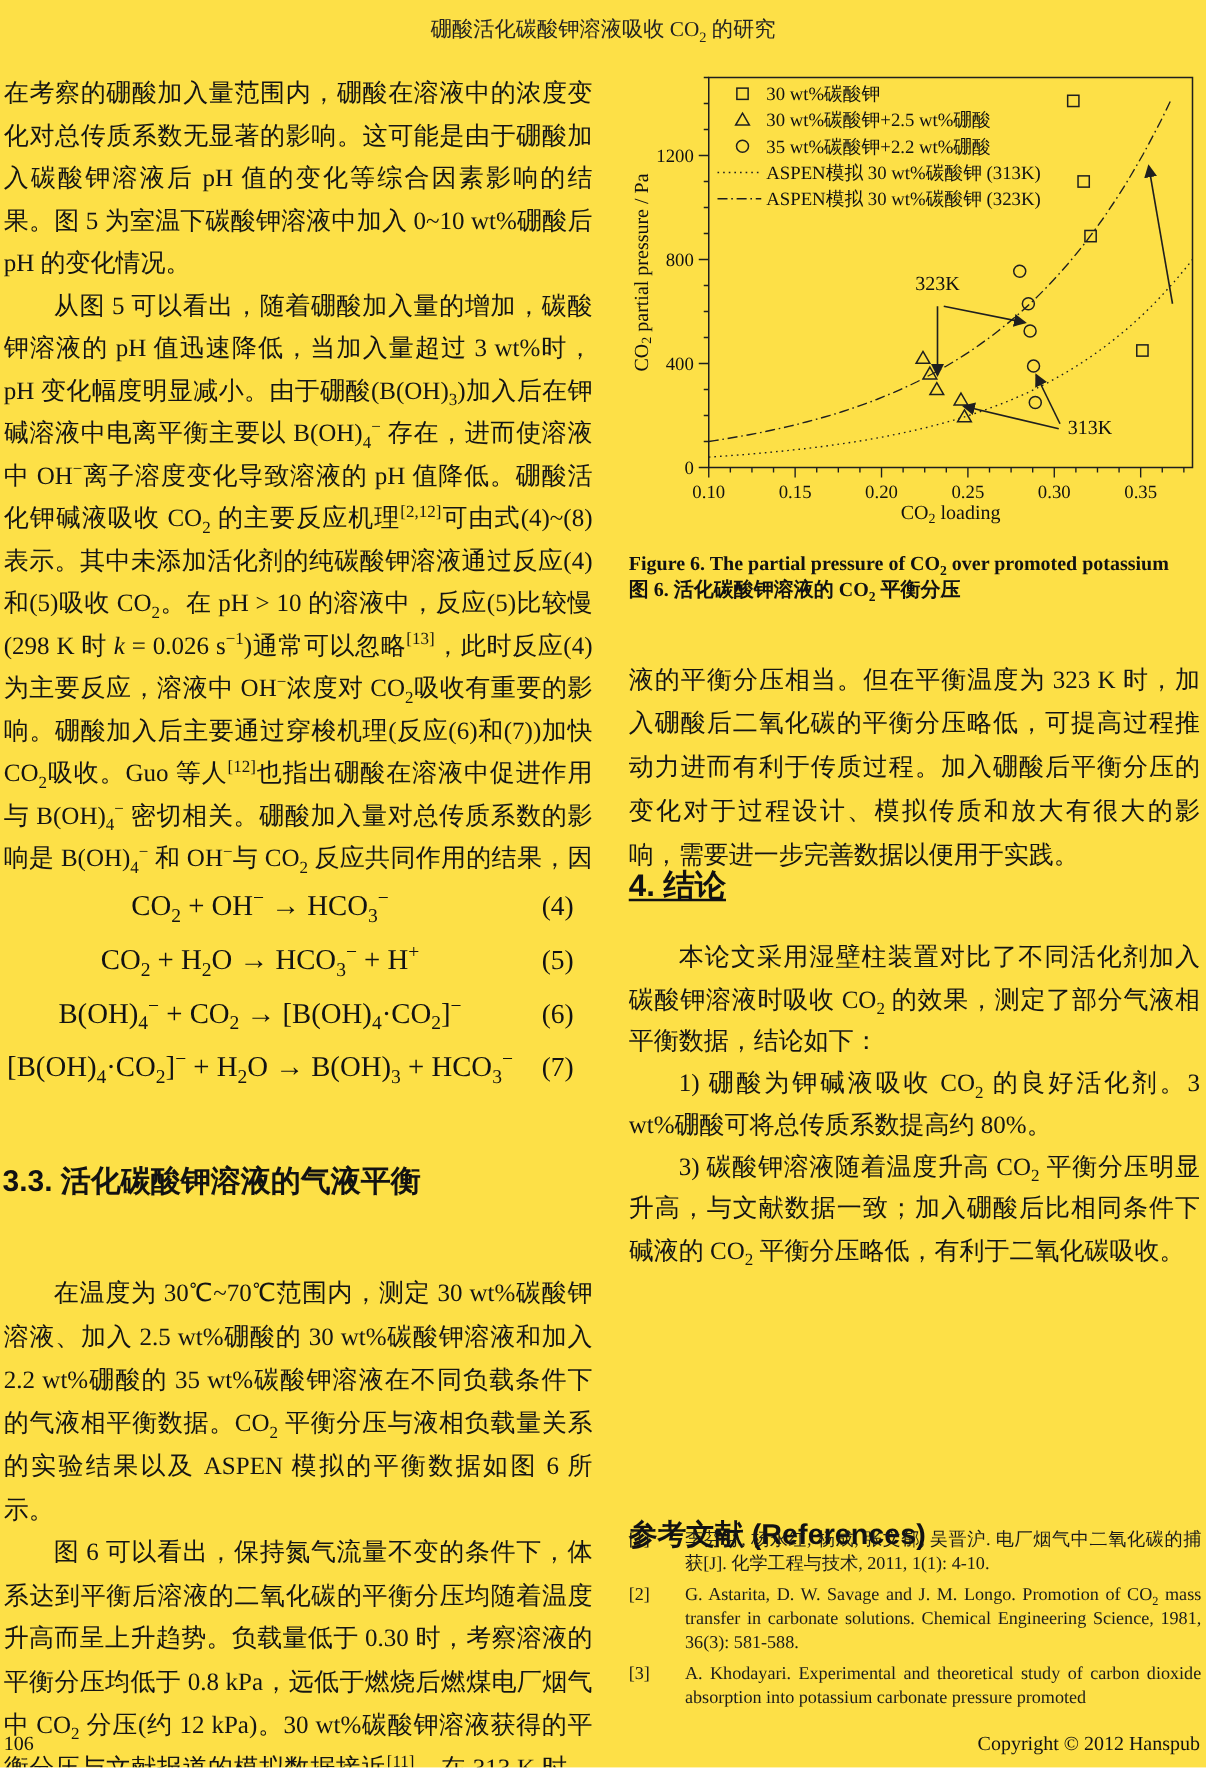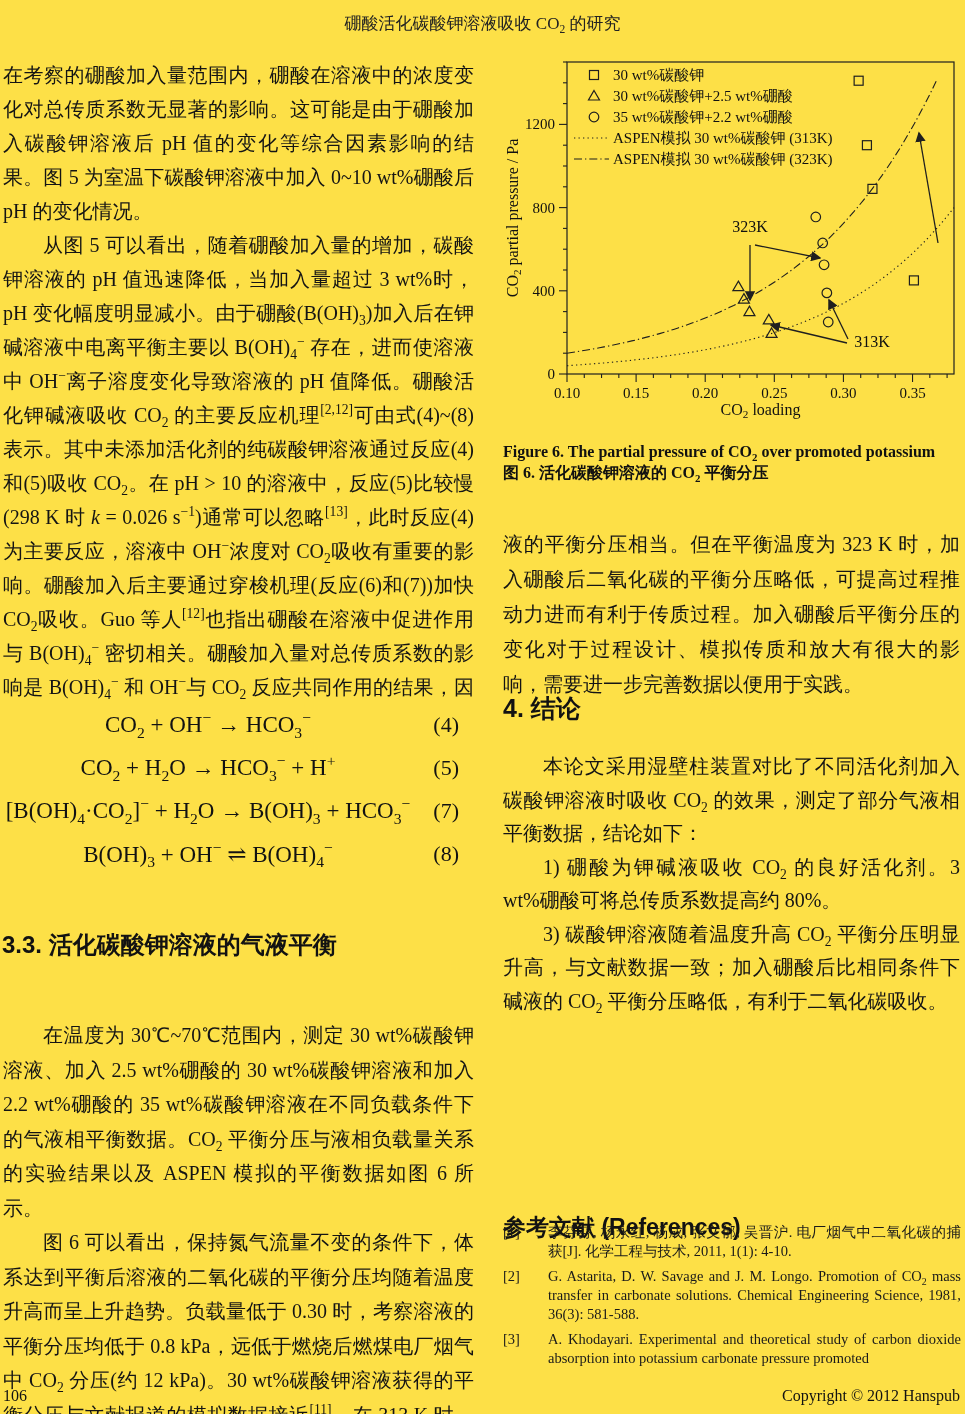--- a/index.html
+++ b/index.html
@@ -21,21 +21,21 @@
   .eq-n{position:absolute;right:2px;top:50%;transform:translateY(-50%);font-size:22px;}
 
   .h-sans{font-family:"Liberation Sans",sans-serif;font-weight:700;margin:0;}
   .h33{position:absolute;left:2px;top:929px;font-size:24px;}
   .p3p4{position:absolute;left:3px;top:974px;width:471px;line-height:34.5px;max-height:424px;overflow:hidden;margin-top:44px;}
 
   .chart-wrap{position:absolute;left:503px;top:55px;width:460px;height:385px;}
   .fig-caption{position:absolute;left:503px;top:441px;width:457px;
                font-weight:700;font-size:16px;line-height:21px;color:#111;}
   .p5{position:absolute;left:503px;top:527px;width:457px;line-height:35px;}
-  .h4{position:absolute;left:503px;top:692px;font-size:25px;}
+  .h4{position:absolute;left:503px;top:692px;font-size:25px;text-decoration:underline;}
   .concl{position:absolute;left:503px;top:750px;width:457px;line-height:33.5px;max-height:405px;overflow:hidden;}
 
   .refs-h{position:absolute;left:503px;top:1178px;font-size:23px;margin-top:34px;}
   .refs{position:absolute;left:503px;top:1223px;width:458px;font-size:14.5px;line-height:19px;color:#1a1a1a;}
   .ref-row{display:flex;margin-bottom:6px;}
   .ref-label{width:45px;flex:none;}
   .ref-text{flex:1;text-align:justify;}
 
   .footer-left{position:absolute;left:3px;top:1387px;font-size:16px;}
   .footer-right{position:absolute;right:5px;top:1387px;font-size:16px;}
@@ -58,26 +58,26 @@
   <div class="equations">
     <div class="eq-row">
       <span class="eq-f">CO<sub>2</sub> + OH<sup>−</sup> → HCO<sub>3</sub><sup>−</sup></span>
       <span class="eq-n">(4)</span>
     </div>
     <div class="eq-row">
       <span class="eq-f">CO<sub>2</sub> + H<sub>2</sub>O → HCO<sub>3</sub><sup>−</sup> + H<sup>+</sup></span>
       <span class="eq-n">(5)</span>
     </div>
     <div class="eq-row">
+      <span class="eq-f">B(OH)<sub>4</sub><sup>−</sup> + CO<sub>2</sub> → [B(OH)<sub>4</sub>·CO<sub>2</sub>]<sup>−</sup></span>
+      <span class="eq-n">(6)</span>
+    </div>
+    <div class="eq-row">
       <span class="eq-f">[B(OH)<sub>4</sub>·CO<sub>2</sub>]<sup>−</sup> + H<sub>2</sub>O → B(OH)<sub>3</sub> + HCO<sub>3</sub><sup>−</sup></span>
       <span class="eq-n">(7)</span>
-    </div>
-    <div class="eq-row">
-      <span class="eq-f">B(OH)<sub>3</sub> + OH<sup>−</sup> ⇌ B(OH)<sub>4</sub><sup>−</sup></span>
-      <span class="eq-n">(8)</span>
     </div>
   </div>
 
   <h3 class="h-sans h33">3.3. 活化碳酸钾溶液的气液平衡</h3>
 
   <div class="p3p4 body-text">
     <p class="ind">在温度为 30℃~70℃范围内，测定 30 wt%碳酸钾溶液、加入 2.5 wt%硼酸的 30 wt%碳酸钾溶液和加入 2.2 wt%硼酸的 35 wt%碳酸钾溶液在不同负载条件下的气液相平衡数据。CO<sub>2</sub> 平衡分压与液相负载量关系的实验结果以及 ASPEN 模拟的平衡数据如图 6 所示。</p>
     <p class="ind">图 6 可以看出，保持氮气流量不变的条件下，体系达到平衡后溶液的二氧化碳的平衡分压均随着温度升高而呈上升趋势。负载量低于 0.30 时，考察溶液的平衡分压均低于 0.8 kPa，远低于燃烧后燃煤电厂烟气中 CO<sub>2</sub> 分压(约 12 kPa)。30 wt%碳酸钾溶液获得的平衡分压与文献报道的模拟数据接近<sup>[11]</sup>。在 313 K 时，加入 2.5 wt%硼酸后二氧化碳的平衡分压与未活化溶</p>
   </div>
 

